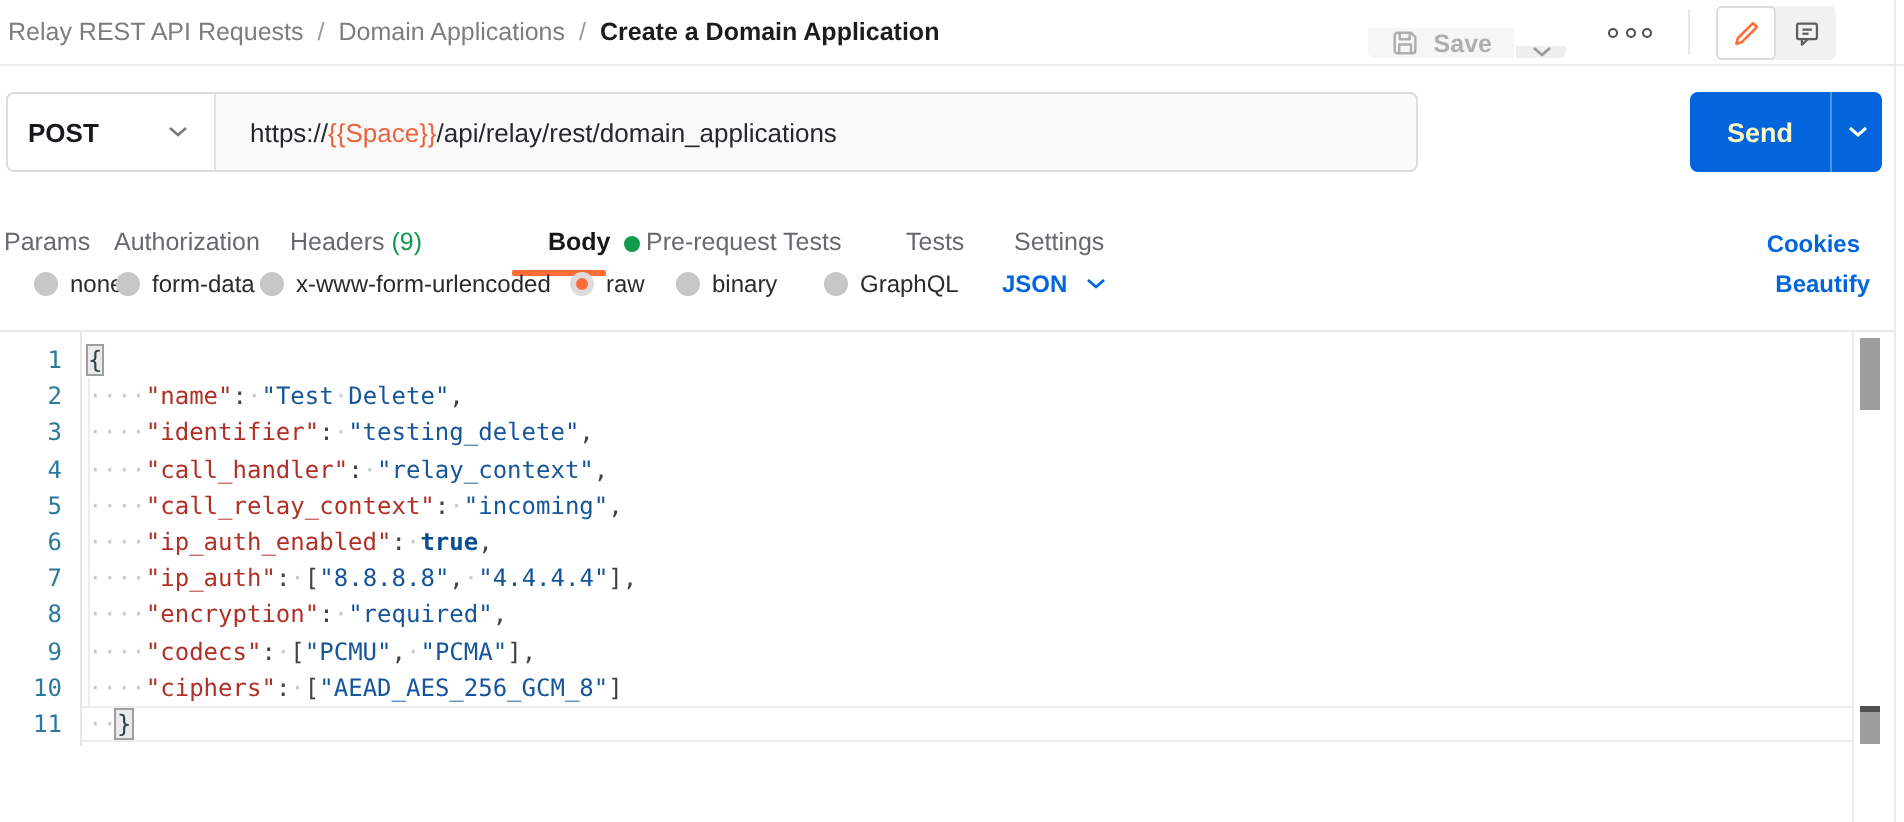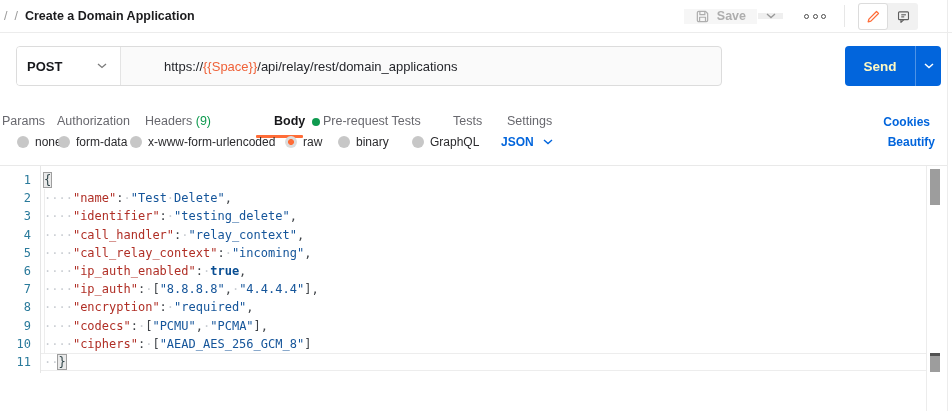--- a/index.html
+++ b/index.html
@@ -12,40 +12,40 @@
   
   .topbar {
     position:absolute; top:0; left:0; width:952px; height:33px;
     display:flex; align-items:center; padding:0 34px 0 4px;
     border-bottom:1px solid #ececec;
   }
   .breadcrumb { display:flex; align-items:center; gap:7px; font-size:12.5px; color:#7d7d7d; white-space:nowrap; }
   .breadcrumb .sep { color:#9a9a9a; }
   .breadcrumb .current { color:#1c1c1e; font-weight:700; }
   .top-actions { margin-left:auto; display:flex; align-items:center; }
-  .save-group { display:flex; align-items:center; height:26px; border-radius:3px; overflow:hidden; }
+  .save-group { display:flex; align-items:flex-end; height:26px; border-radius:3px; overflow:hidden; }
   .save-main {
     display:flex; align-items:center; gap:7px; padding:0 11px;
     background:#f6f6f6; color:#aeaeae; font-size:12.5px; font-weight:700; cursor:default;
   }
   .save-chevron {
     width:25px; background:#efefef; margin-left:1px;
     display:flex; align-items:center; justify-content:center; color:#9a9a9a;
   }
   .more-btn { margin-left:16px; width:32px; height:26px; display:flex; align-items:center; justify-content:center; gap:3.5px; }
   .more-btn i { width:5px; height:5px; border:1.5px solid #4c4c4c; border-radius:50%; display:block; }
   .vdivider { width:1px; height:22px; background:#e7e7e7; margin:0 13px; }
   .edit-group { display:flex; background:#f1f1f1; border-radius:3px; }
   .icon-btn { width:30px; height:27px; display:flex; align-items:center; justify-content:center; }
   .icon-btn.active { background:#fff; border:1px solid #dcdcdc; border-radius:3px; }
   
   .url-row { position:absolute; top:46px; left:0; width:952px; height:40px; }
   .urlbar {
-    position:absolute; left:16px; top:0; width:706px; height:40px;
-    border:1px solid #dcdcdc; border-radius:4px; display:flex; overflow:hidden; background:#fafafa;gap:26px;
+    position:absolute; left:3px; top:0; width:706px; height:40px;
+    border:1px solid #dcdcdc; border-radius:4px; display:flex; overflow:hidden; background:#fafafa;
   }
   .method {
     width:104px; background:#fff; border-right:1px solid #e4e4e4;
     display:flex; align-items:center; justify-content:space-between; padding:0 13px 0 10px;
     font-size:13px; font-weight:700; color:#17181c;
   }
   .method .chev { color:#7b7b7b; display:flex; }
   .url-field { flex:1; display:flex; align-items:center; padding-left:17px; font-size:13px; color:#25272c; white-space:nowrap; }
   .url-field .var { color:var(--variable); }
   .send-btn {
@@ -95,21 +95,23 @@
   .pane-border { position:absolute; left:947px; top:0; width:1px; height:411px; background:#ececec; }
   svg { display:block; }
 </style>
 </head>
 <body>
 
 <div id="app" style="--accent: #ff6c37; --blue: #0265dc; --green: #0e9a4f; --variable: #ef6239; --key: #b02f26; --string: #15559a; --bool: #084d92; --lineno: #2a7a9b;">
 
   <div class="topbar">
     <div class="breadcrumb">
+      <span>Relay REST API Requests</span>
       <span class="sep">/</span>
+      <span>Domain Applications</span>
       <span class="sep">/</span>
       <span class="current">Create a Domain Application</span>
     </div>
     <div class="top-actions">
       <div class="save-group">
         <div class="save-main">
           <span>
             <svg width="15" height="15" viewBox="0 0 16 16" fill="none" stroke="#aeaeae" stroke-width="1.3" stroke-linejoin="round">
               <path d="M2.5 4 a1.5 1.5 0 0 1 1.5-1.5 h7.2 l2.3 2.3 v7.2 a1.5 1.5 0 0 1 -1.5 1.5 h-8 a1.5 1.5 0 0 1 -1.5-1.5 z"></path>
               <path d="M5.2 2.7 v3.3 h5.3 v-3.1"></path>

